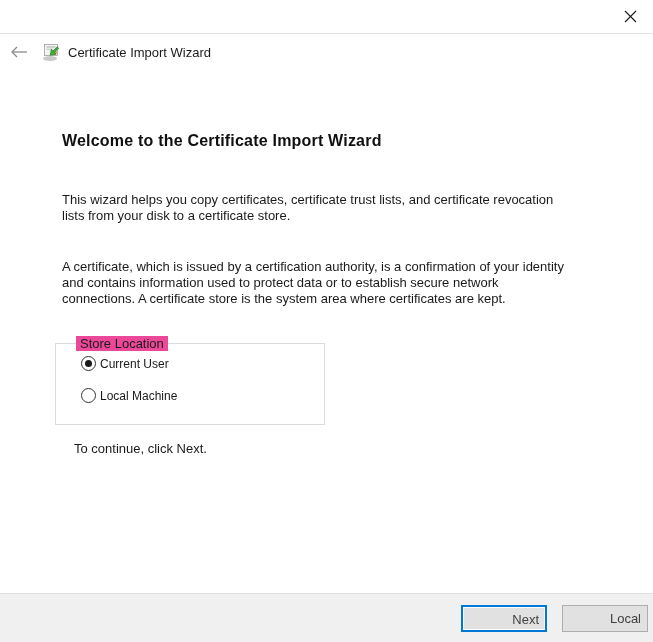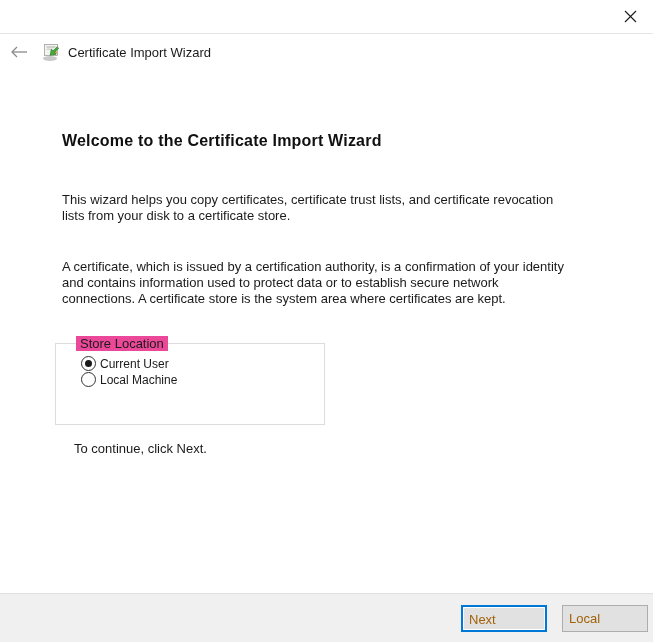--- a/index.html
+++ b/index.html
@@ -17,31 +17,31 @@
   .header-title{margin-left:8px;font-size:13px;color:#1a1a1a;}
   
   .heading{position:absolute;left:62px;top:132px;font-size:16px;font-weight:bold;color:#101010;letter-spacing:.2px;}
   .para{position:absolute;left:62px;width:540px;font-size:13px;line-height:16px;color:#1a1a1a;white-space:pre-line;}
   .para1{top:192px;}
   .para2{top:259px;}
   .groupbox{position:absolute;left:55px;top:343px;width:268px;height:80px;border:1px solid #dcdcdc;}
   .group-legend{position:absolute;left:20px;top:-8px;background:#ec4899;padding:0 4px;font-size:13px;color:#1a1a1a;}
   .radio-row{position:absolute;left:25px;display:flex;align-items:center;cursor:default;}
   .radio-row.r1{top:12px;}
-  .radio-row.r2{top:28px;}
+  .radio-row.r2{top:44px;}
   .radio-circle{width:13px;height:13px;border:1px solid #333333;border-radius:50%;background:#ffffff;position:relative;flex:0 0 auto;}
   .radio-circle.selected::after{content:"";position:absolute;left:3px;top:3px;width:7px;height:7px;border-radius:50%;background:#1a1a1a;}
   .radio-label{margin-left:4px;font-size:12px;color:#1a1a1a;}
   .hint{position:absolute;left:74px;top:441px;font-size:13px;color:#1a1a1a;}
   
   .footer{position:absolute;left:0;bottom:0;width:653px;height:48px;background:#f0f0f0;border-top:1px solid #dfdfdf;}
   .btn{
     position:absolute;top:11px;width:86px;height:27px;box-sizing:border-box;
     background:#e1e1e1;border:1px solid #adadad;font-family:"Liberation Sans",sans-serif;
-    font-size:13px;color:#a16207;text-align:left;line-height:23px;cursor:pointer;
+    font-size:13px;color:#404040;text-align:right;line-height:23px;cursor:pointer;
   }
   .btn-next{left:461px;border:2px solid #0078d7;box-shadow:inset 0 0 0 1px #ffffff;}
   .btn-cancel{left:562px;}
 </style>
 </head>
 <body>
 
 <div class="window">
 
   <div class="titlebar">

